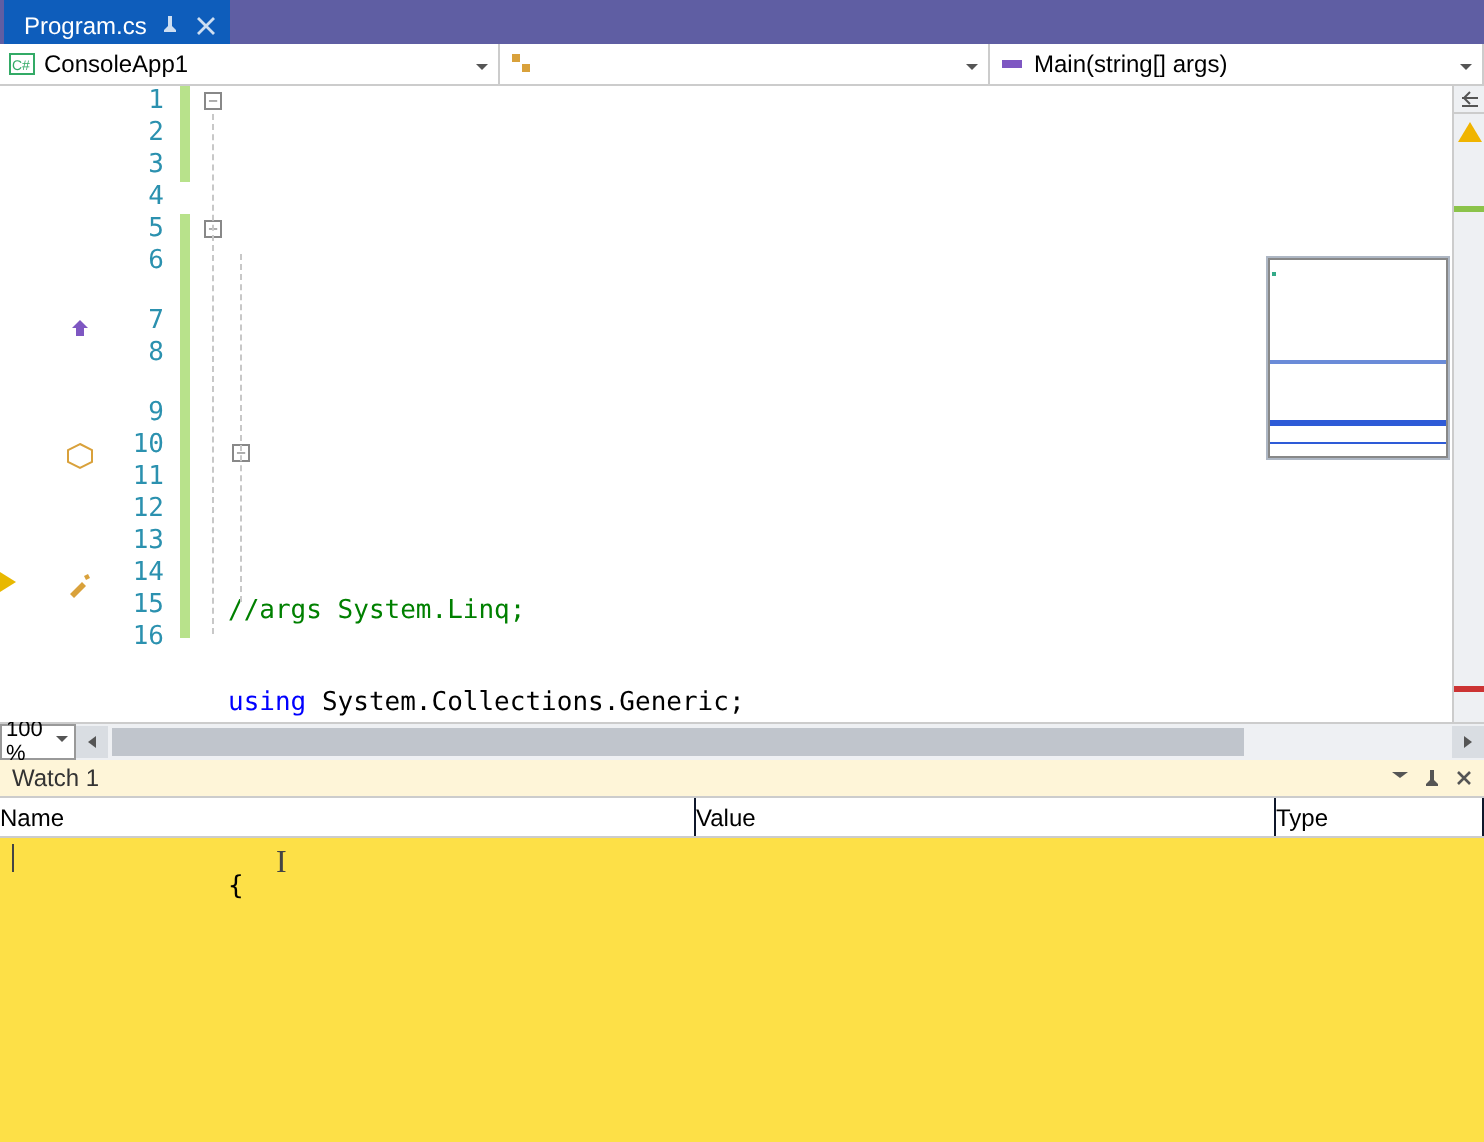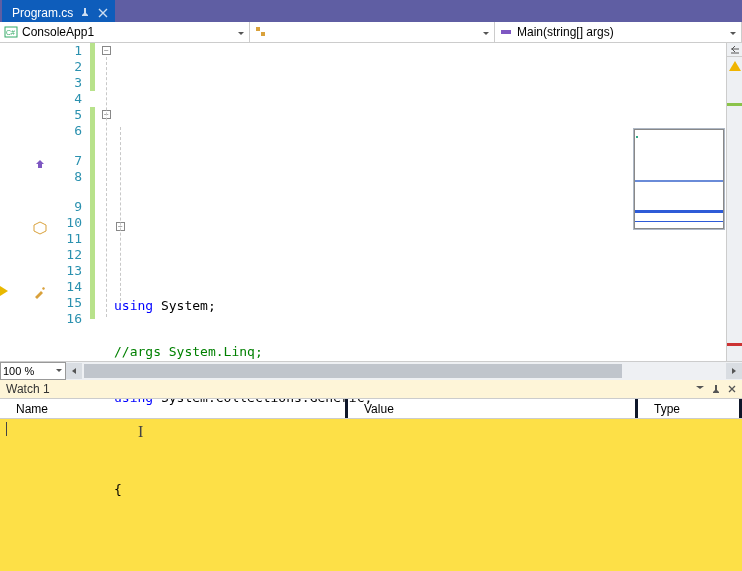--- a/index.html
+++ b/index.html
@@ -127,21 +127,21 @@
   overflow: hidden;
 }
 .preview .bar{position:absolute;left:0;width:100%;height:1px}
 
 
 .zoom-row{
   height:18px; display:flex; align-items:center;
   border-top:1px solid #ccc;
 }
 .zoom-sel{
-  width:66px; height:18px; border:1px solid #999;
+  width:38px; height:18px; border:1px solid #999;
   display:flex; align-items:center; padding:0 2px;
   gap:2px; font-size:11px;
 }
 .hscroll{
   flex:1; height:18px; position:relative; background:#eef0f3;
 }
 .hscroll .sbtn{width:16px;height:16px;position:absolute;top:1px;background:#d9dde2;display:flex;align-items:center;justify-content:center}
 .hscroll .thumb{
   position:absolute;top:2px;height:14px;background:#c0c5cc;left:18px;right:120px;
 }
@@ -156,21 +156,21 @@
   padding:2px 6px;
   border-bottom:1px solid #ccc;
   position:relative;
 }
 .watch-title .wctrls{
   position:absolute; right:3px; top:2px; display:flex; gap:2px;
 }
 .watch-title .wctrls span{width:14px;height:14px;display:inline-flex;align-items:center;justify-content:center;}
 .watch-header{height:20px;display:flex;border-bottom:1px solid #ccc;background:#fff;}
 .watch-header .col{
-  padding:3px 16px;border-right:3px solid #0f172a;
+  padding:3px 0;border-right:1px solid #0f172a;
 }
 .watch-header .col:nth-child(1){width:348px}
 .watch-header .col:nth-child(2){width:290px}
 .watch-header .col:nth-child(3){flex:1}
 .watch-body{padding:2px 6px;position:relative}
 .caret{
   width:1px;height:14px;background:#444;display:inline-block;vertical-align:middle;
 }
 .ibeam{position:absolute;left:138px;top:4px;color:#444;font-family:serif;font-size:16px;}
 </style>
@@ -280,21 +280,20 @@
 
     
     <span class="fold-box" style="top:3px;left:12px">−</span>
     <span class="fold-box" style="top:67px;left:12px">−</span>
     <span class="fold-box" style="top:179px;left:26px">−</span>
     <span class="fold-line" style="left:16px;top:14px;height:260px"></span>
     <span class="fold-line" style="left:30px;top:84px;height:174px"></span>
 
     
     <div style="padding-left:24px">
-      <div class="line-row"><span class="k">using</span><span> System;</span></div>
       <div class="line-row"><span class="c">//args System.Linq;</span></div>
       <div class="line-row"><span class="k">using</span><span> System.Collections.Generic;</span></div>
       <div class="line-row"></div>
       <div class="line-row">{</div>
       
       
       
       
       
       

